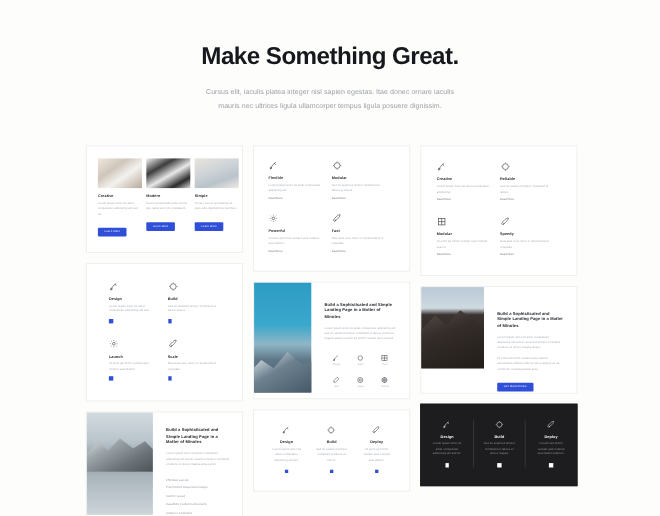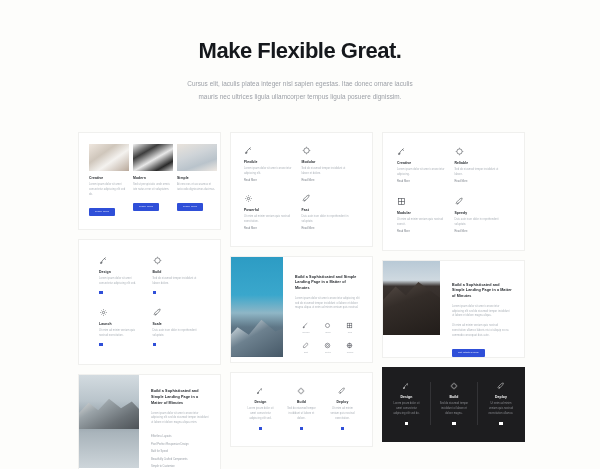--- a/index.html
+++ b/index.html
@@ -154,21 +154,21 @@
   .c9 .ttl { margin-top:5px; color:#ffffff; }
   .c9 .body-txt { margin-top:2px; color:#8b8d92; }
   .c9 .sq { margin:5px auto 0 auto; background:#ffffff; }
 </style>
 </head>
 <body>
 
 <div class="page">
 
   <div class="hero">
-    <div class="hero-title">Make Flexible Great.</div>
+    <div class="hero-title">Make Something Great.</div>
     <div class="hero-sub">Cursus elit, iaculis platea integer nisl sapien egestas. Itae donec ornare iaculis mauris nec ultrices ligula ullamcorper tempus ligula posuere dignissim.</div>
   </div>
 
   <div class="grid">
 
     <div class="col">
 
       <div class="card c1">
         <div class="row">
           <div class="col3">

